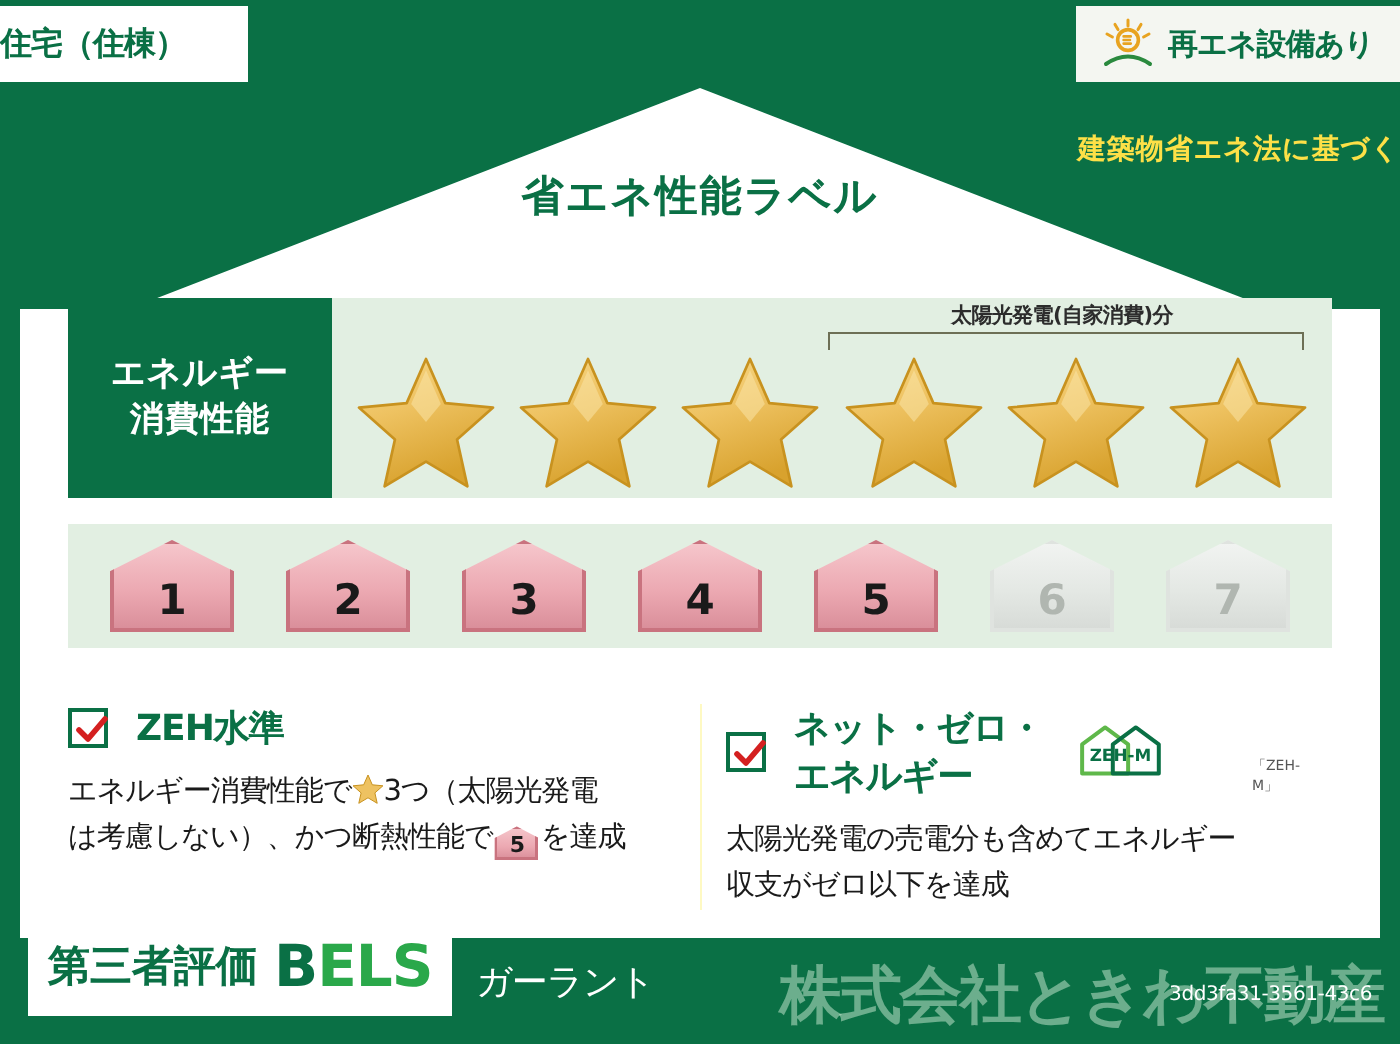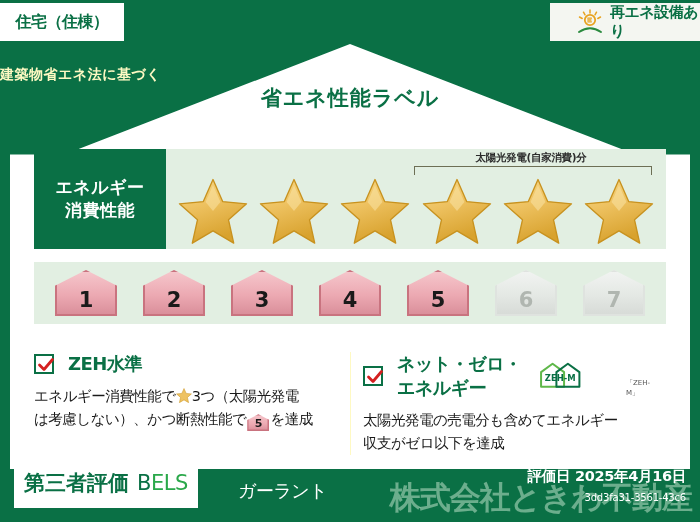--- a/index.html
+++ b/index.html
@@ -15,57 +15,57 @@
   #label {
     position:absolute; inset:0;
     background:#0a7045;
   }
 
   
   .cat-tag {
     position:absolute; left:0; top:3px;
     width:124px; height:38px;
     background:#ffffff;
-    display:flex; align-items:center; justify-content:center;
+    display:flex; align-items:center; 
     z-index:9;
   }
   .cat-tag span {
     font-size:16px; font-weight:bold; color:#0a7045;
     letter-spacing:-0.5px;
   }
 
   
   .renew-badge {
     position:absolute; right:0; top:3px;
-    height:38px; width:150px;
+    height:38px; width:162px;
     background:#f4f6f1;
     display:flex; align-items:center; gap:6px;
-    padding-left:26px;
+    padding-left:12px;
     z-index:9;
   }
   .renew-badge .rb-label {
     font-size:15px; font-weight:bold; color:#0a7045;
     letter-spacing:-0.5px;
   }
   .sun-ico { width:28px; height:26px; flex:none; }
 
   
   .panel {
     position:absolute;
     left:10px; top:44px;
     width:680px; height:425px;
     background:#ffffff;
     clip-path:polygon(0% 26%, 8% 26%, 50% 0%, 92% 26%, 100% 26%, 100% 100%, 0% 100%);
   }
 
   
   .sub-title {
     position:absolute; left:0; right:0; top:66px;
-    text-align:left;
-    font-size:14px; font-weight:bold; color:#fef9c3;
+    text-align:right;
+    font-size:14px; font-weight:bold; color:#fde047;
     letter-spacing:0.5px;
   }
   .main-title {
     position:absolute; left:0; right:0; top:84px;
     text-align:center;
     font-size:21px; font-weight:bold; color:#0a7045;
     letter-spacing:1px;
   }
 
   
@@ -182,21 +182,21 @@
 
   
   .bels-box {
     position:absolute; left:14px; bottom:14px;
     height:50px; background:#ffffff;
     display:flex; align-items:center;
     padding:0 10px;
     z-index:6;
   }
   .bels-jp { font-size:21px; font-weight:bold; color:#0a7045; letter-spacing:0px; }
-  .bels-en { font-size:21px; font-weight:normal; margin-left:8px; letter-spacing:-0.5px; }
+  .bels-en { font-size:29px; font-weight:bold; margin-left:8px; letter-spacing:-0.5px; }
   .bels-b { color:#0a7045; }
   .bels-els { color:#2aa84a; }
   .guarantee {
     position:absolute; left:238px; bottom:19px;
     font-size:18px; color:#ffffff; letter-spacing:-0.5px;
     z-index:6;
   }
 
   .eval-date {
     position:absolute; right:14px; bottom:36px;
@@ -348,19 +348,15 @@
   </div>
 
   <div class="watermark">株式会社ときわ不動産</div>
 
   <div class="bels-box">
     <span class="bels-jp">第三者評価</span>
     <span class="bels-en"><span class="bels-b">B</span><span class="bels-els">ELS</span></span>
   </div>
   <div class="guarantee">ガーラント</div>
 
-  <div class="eval-date">
-    <span>評価日</span>
-    <span>2025年4月16日</span>
-  </div>
   <div class="eval-id">3dd3fa31-3561-43c6</div>
 
 </div>
 
 </body></html>

